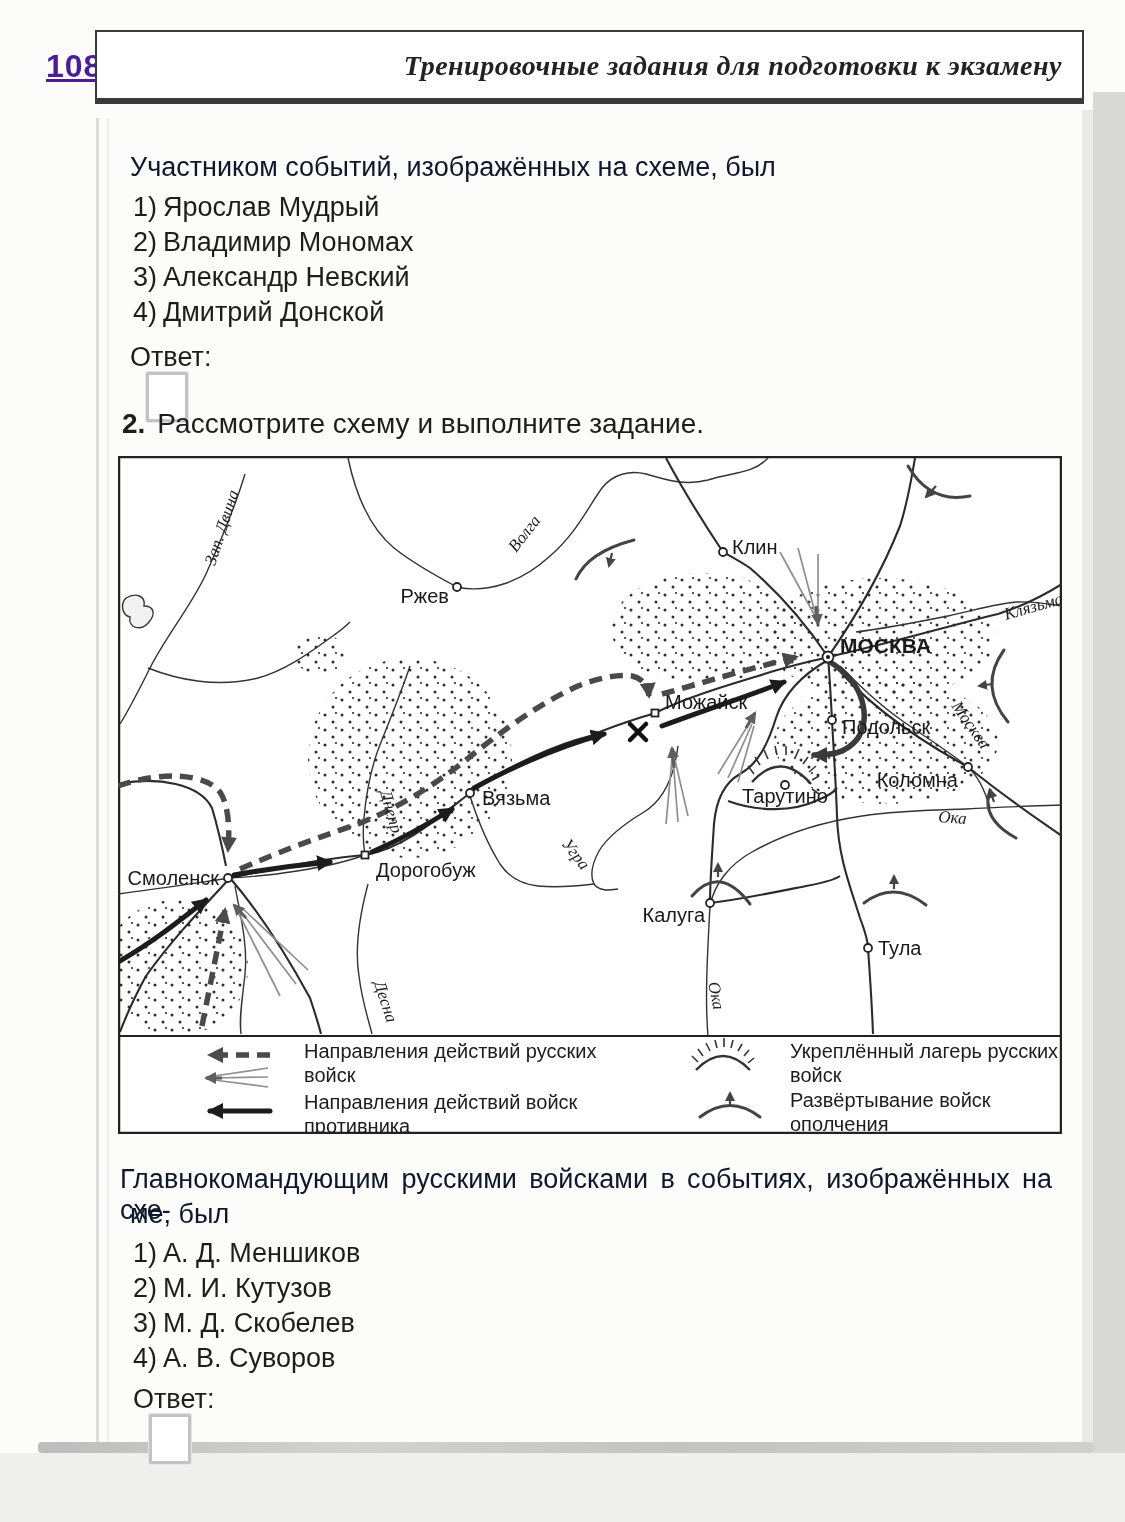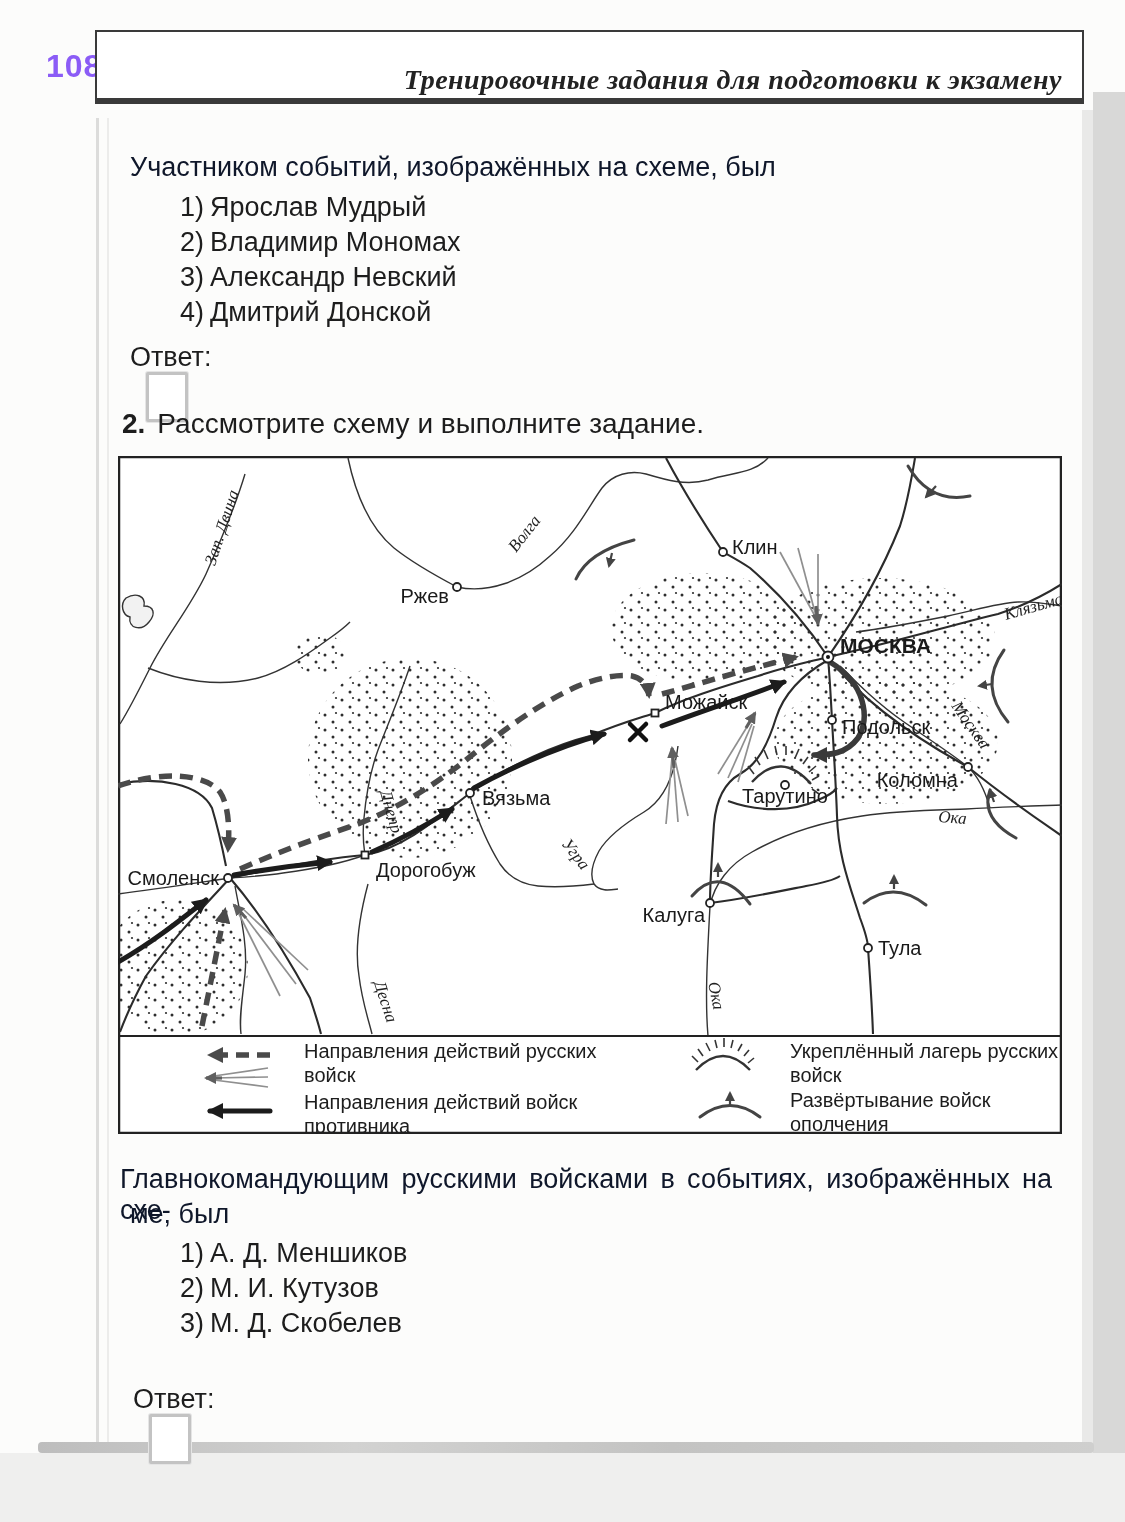--- a/index.html
+++ b/index.html
@@ -9,34 +9,34 @@
     font-family:"Liberation Sans",sans-serif;
   }
   .right-strip{position:absolute;left:1093px;top:92px;width:32px;height:1361px;background:#d8d8d7;}
   .right-strip2{position:absolute;left:1082px;top:110px;width:11px;height:1343px;background:#e9e9e8;}
   .left-gutter{position:absolute;left:96px;top:118px;width:3px;height:1330px;background:#dcdcdb;}
   .left-gutter2{position:absolute;left:107px;top:118px;width:2px;height:1330px;background:#ececeb;}
   .bottom-band{position:absolute;left:38px;top:1442px;width:1056px;height:11px;
     background:linear-gradient(90deg,#bdbdbd,#d2d2d1 30%,#c3c3c2 60%,#cfcfce);border-radius:4px;}
   .bottom-area{position:absolute;left:0;top:1453px;width:1125px;height:69px;background:#efefee;}
 
-  .page-number{position:absolute;left:46px;top:48px;font-size:32px;font-weight:bold;letter-spacing:1px;color:#8b5cf6;}
+  .page-number{position:absolute;left:46px;top:48px;font-size:32px;font-weight:bold;letter-spacing:1px;color:#4c1d95;text-decoration:underline;}
   .header-box{
     position:absolute;left:95px;top:30px;width:985px;height:66px;background:#fff;
     border:2px solid #3a3a3a;border-bottom:6px solid #3a3a3a;box-sizing:content-box;
   }
   .header-title{
     font-family:"Liberation Serif",serif;font-style:italic;font-weight:bold;
-    font-size:28px;color:#222;text-align:right;padding:32px 20px 0 0;letter-spacing:0.5px;
+    font-size:28px;color:#222;text-align:right;padding:18px 20px 0 0;letter-spacing:0.5px;
   }
 
   .q-text{position:absolute;font-size:27px;color:#0f172a;}
   .q1-text{left:130px;top:152px;}
   .options{position:absolute;font-size:27px;}
-  .options .row{height:35px;line-height:35px;white-space:nowrap;margin-left:47px;}
+  .options .row{height:35px;line-height:35px;white-space:nowrap;}
   .options .num{display:inline-block;min-width:30px;}
   .q1-options{left:133px;top:190px;}
   .answer-row{position:absolute;display:flex;align-items:flex-start;flex-direction:column;}
   .answer-row .alabel{font-size:27px;line-height:30px;margin-top:6px;}
   .answer-box{width:36px;height:44px;background:#fff;border:3px solid #c3c3c3;border-radius:2px;margin-left:16px;box-shadow:0 0 0 1px #e5e5e5;}
   .a1{left:130px;top:336px;}
   .task2{position:absolute;left:122px;top:408px;font-size:28px;}
   .task2 b{margin-right:12px;}
 
   .map-frame{position:absolute;left:118px;top:456px;width:944px;height:678px;}
@@ -330,18 +330,19 @@
 </svg>
 </div>
 
 <div class="q-text q2-line1">Главнокомандующим русскими войсками в событиях, изображённых на схе-</div>
 <div class="q-text q2-line2">ме, был</div>
 
 <div class="options q2-options">
   <div class="row"><span class="num">1)</span><span>А. Д. Меншиков</span></div>
   <div class="row"><span class="num">2)</span><span>М. И. Кутузов</span></div>
   <div class="row"><span class="num">3)</span><span>М. Д. Скобелев</span></div>
+  <div class="row"><span class="num">4)</span><span>А. В. Суворов</span></div>
 </div>
 
 <div class="answer-row a2">
   <span class="alabel">Ответ:</span>
   <div class="answer-box"></div>
 </div>
 
 </body></html>

